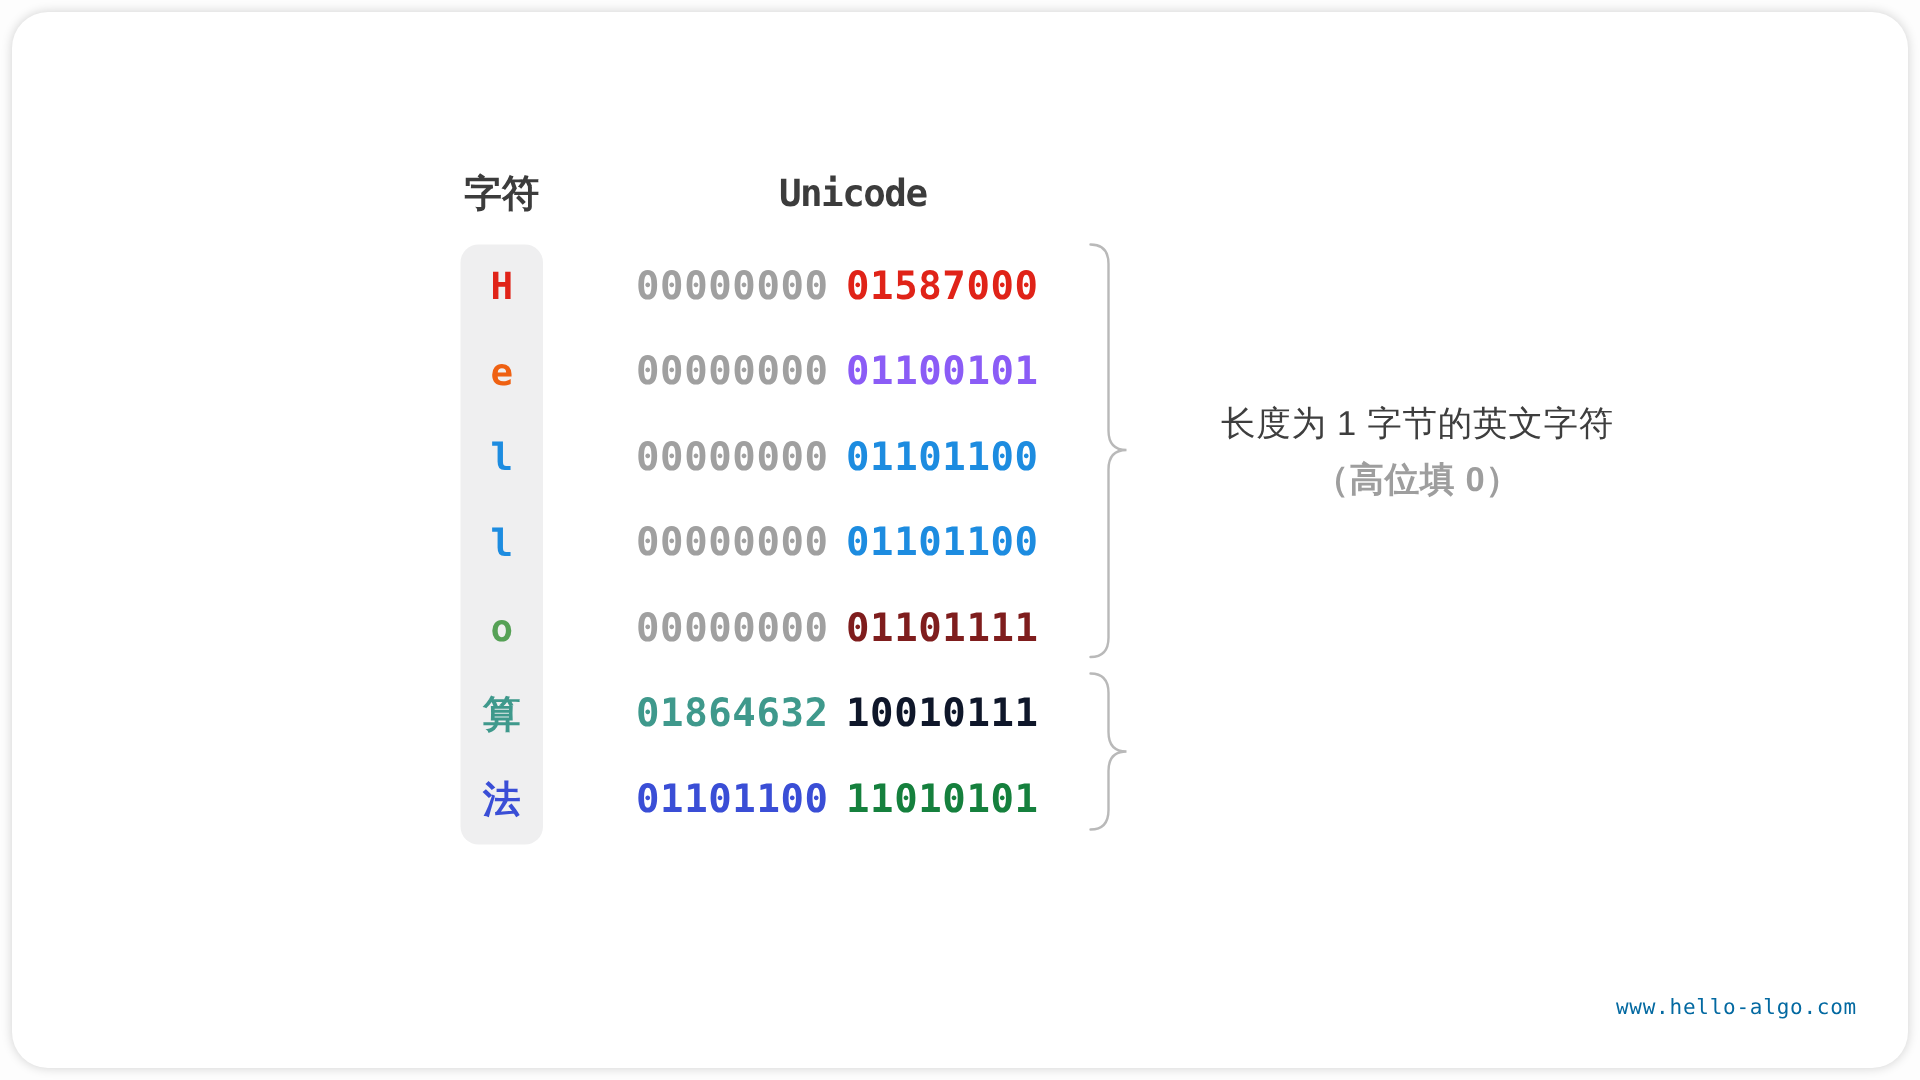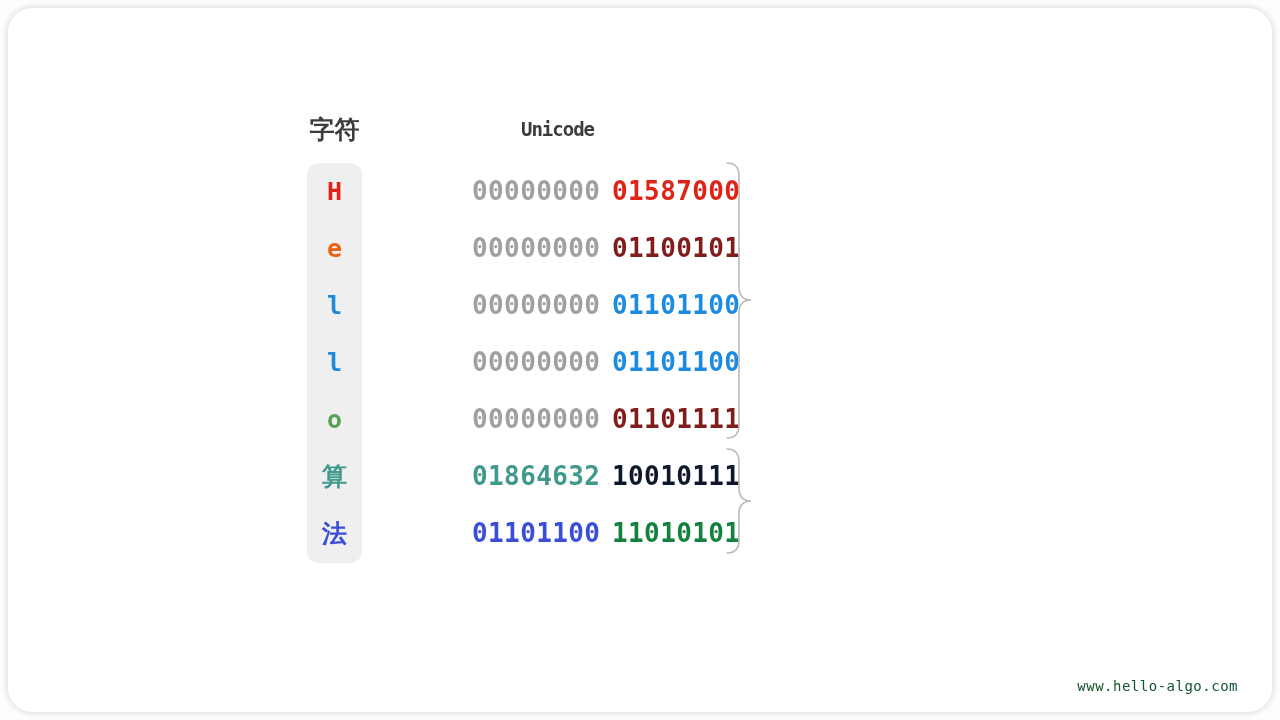--- a/index.html
+++ b/index.html
@@ -40,23 +40,23 @@
     text-align: center;
     font-weight: bold;
     color: #3c3c3c;
   }
   .hdr-char {
     left: 307px;
     width: 55px;
     font-size: 25px;
   }
   .hdr-unicode {
-    left: 425px;
+    left: 436px;
     width: 265px;
-    font-size: 19px;
+    font-size: 25px;
     font-family: "DejaVu Sans Mono", monospace;
     letter-spacing: -1px;
   }
   .row { position: absolute; left: 0; width: 1280px; height: 0; }
   .row span {
     position: absolute;
     transform: translateY(-50%);
     white-space: pre;
   }
   .cell-char {
@@ -65,21 +65,20 @@
     text-align: center;
     font-family: "DejaVu Sans Mono", monospace;
     font-weight: bold;
     font-size: 25px;
   }
   .cell-b1, .cell-b2 {
     font-family: "DejaVu Sans Mono", monospace;
     font-weight: bold;
     font-size: 26px;
     letter-spacing: 0.4px;
-    margin-left: 48px;
   }
   .cell-b1 { left: 424px; }
   .cell-b2 { left: 564px; }
   .braces-svg {
     position: absolute;
     left: 0;
     top: 0;
     pointer-events: none;
   }
   .note {
@@ -92,24 +91,24 @@
     letter-spacing: 0.5px;
     white-space: pre;
   }
   .note-sub {
     color: #9e9e9e;
     font-weight: bold;
   }
   .watermark {
     position: absolute;
     right: 42px;
-    bottom: 26px;
+    bottom: 40px;
     font-family: "DejaVu Sans Mono", monospace;
     font-size: 14px;
-    color: #14532d;
+    color: #0369a1;
     letter-spacing: 0.5px;
   }
 </style>
 </head>
 <body>
 
 <div class="stage">
   <div class="card"></div>
   <div class="char-col-bg"></div>
 
@@ -117,21 +116,21 @@
   <div class="hdr hdr-unicode">Unicode</div>
 
   <div class="row" style="top:191px">
     <span class="cell-char" style="color: rgb(224, 35, 24);">H</span>
     <span class="cell-b1" style="color: rgb(160, 160, 160);">00000000</span>
     <span class="cell-b2" style="color: rgb(224, 35, 24);">01587000</span>
   </div>
   <div class="row" style="top:248px">
     <span class="cell-char" style="color: rgb(239, 97, 18);">e</span>
     <span class="cell-b1" style="color: rgb(160, 160, 160);">00000000</span>
-    <span class="cell-b2" style="color: #7f1d1d;">01100101</span>
+    <span class="cell-b2" style="color: #8b5cf6;">01100101</span>
   </div>
   <div class="row" style="top:305px">
     <span class="cell-char" style="color: rgb(29, 140, 224);">l</span>
     <span class="cell-b1" style="color: rgb(160, 160, 160);">00000000</span>
     <span class="cell-b2" style="color: rgb(29, 140, 224);">01101100</span>
   </div>
   <div class="row" style="top:362px">
     <span class="cell-char" style="color: rgb(29, 140, 224);">l</span>
     <span class="cell-b1" style="color: rgb(160, 160, 160);">00000000</span>
     <span class="cell-b2" style="color: rgb(29, 140, 224);">01101100</span>
@@ -150,15 +149,17 @@
     <span class="cell-char" style="color: rgb(58, 78, 214);">法</span>
     <span class="cell-b1" style="color: rgb(58, 78, 214);">01101100</span>
     <span class="cell-b2" style="color: #15803d;">11010101</span>
   </div>
 
   <svg class="braces-svg" width="1280" height="720" viewBox="0 0 1280 720">
     <path d="M 727 163 Q 739 163 739 176 L 739 287 Q 739 300 751 300 Q 739 300 739 313 L 739 425 Q 739 438 727 438" fill="none" stroke="#b9b9b9" stroke-width="1.6" stroke-linecap="round"></path>
     <path d="M 727 449 Q 739 449 739 462 L 739 488 Q 739 501 751 501 Q 739 501 739 514 L 739 540 Q 739 553 727 553" fill="none" stroke="#b9b9b9" stroke-width="1.6" stroke-linecap="round"></path>
   </svg>
 
+  <div class="note" style="top:267px">长度为 1 字节的英文字符</div>
+  <div class="note note-sub" style="top:304px">（高位填 0）</div>
 
   <div class="watermark">www.hello-algo.com</div>
 </div>
 
 </body></html>

